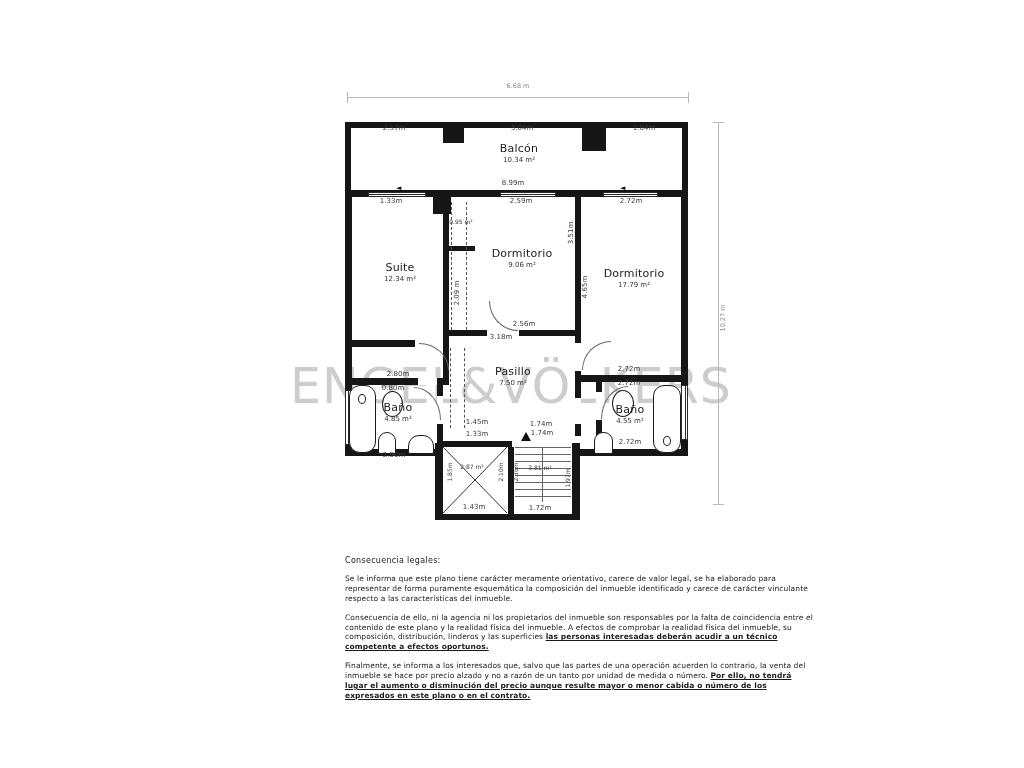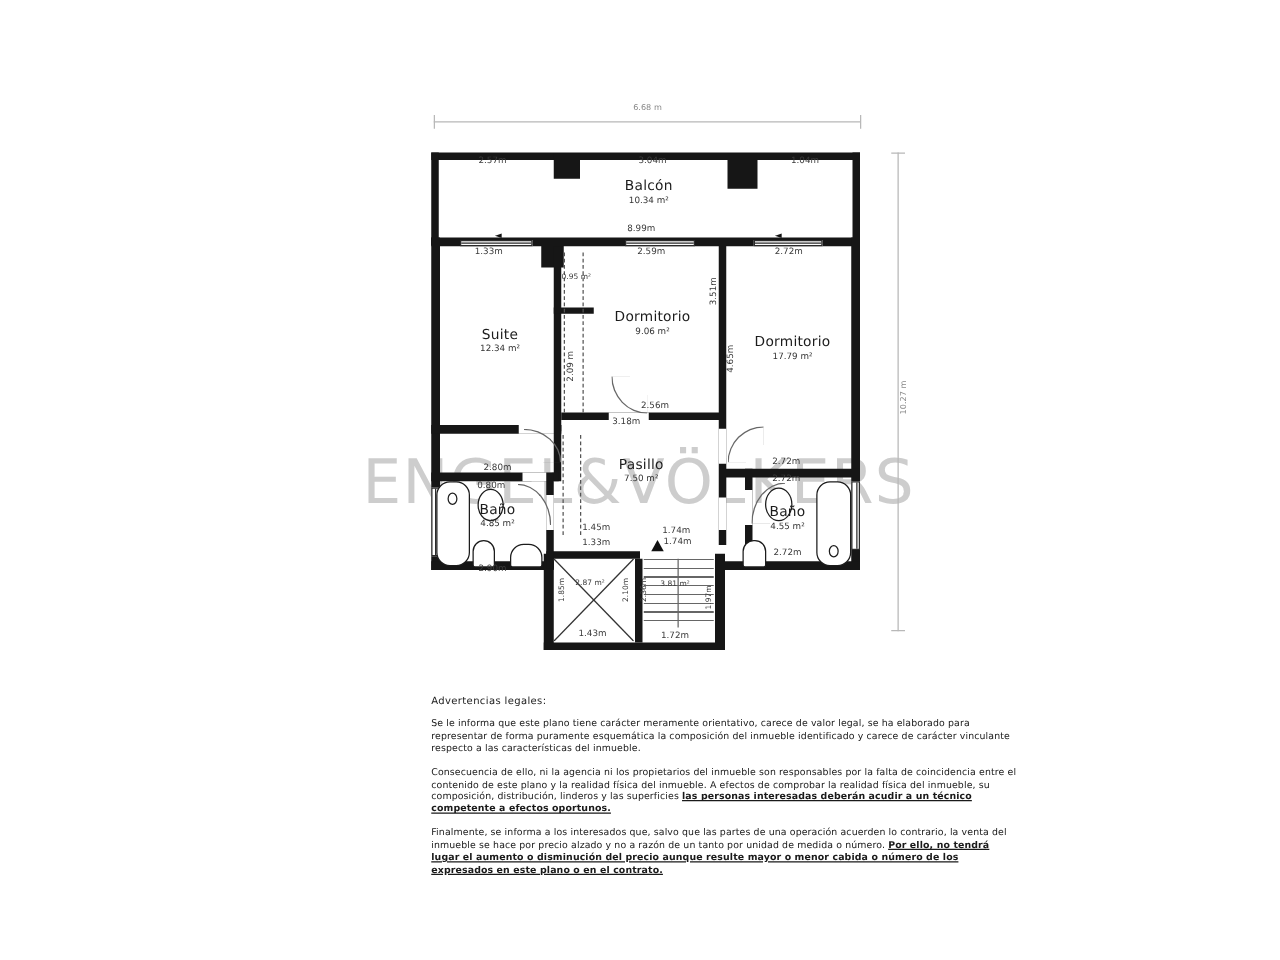--- a/index.html
+++ b/index.html
@@ -183,19 +183,19 @@
   <div class="dim v small" style="left:501px;top:472px">2.10m</div>
   <div class="dim" style="left:474px;top:504px">1.43m</div>
   <div class="dim" style="left:541px;top:421px">1.74m</div>
   <div class="dim" style="left:542px;top:430px">1.74m</div>
   <div class="dim small" style="left:540px;top:465px">3.81 m²</div>
   <div class="dim v small" style="left:516px;top:472px">2.36m</div>
   <div class="dim v small" style="left:568px;top:478px">1.97m</div>
   <div class="dim" style="left:540px;top:505px">1.72m</div>
 
   <div class="legal">
-    <h4>Advertencias legales:</h4>
+    <h4>Consecuencia legales:</h4>
     <p>Se le informa que este plano tiene carácter meramente orientativo, carece de valor legal, se ha elaborado para representar de forma puramente esquemática la composición del inmueble identificado y carece de carácter vinculante respecto a las características del inmueble.</p>
     <p><span>Consecuencia de ello, ni la agencia ni los propietarios del inmueble son responsables por la falta de coincidencia entre el contenido de este plano y la realidad física del inmueble. A efectos de comprobar la realidad física del inmueble, su composición, distribución, linderos y las superficies </span><span class="emph">las personas interesadas deberán acudir a un técnico competente a efectos oportunos.</span></p>
     <p><span>Finalmente, se informa a los interesados que, salvo que las partes de una operación acuerden lo contrario, la venta del inmueble se hace por precio alzado y no a razón de un tanto por unidad de medida o número. </span><span class="emph">Por ello, no tendrá lugar el aumento o disminución del precio aunque resulte mayor o menor cabida o número de los expresados en este plano o en el contrato.</span></p>
   </div>
 
 </div>
 
 </body></html>

